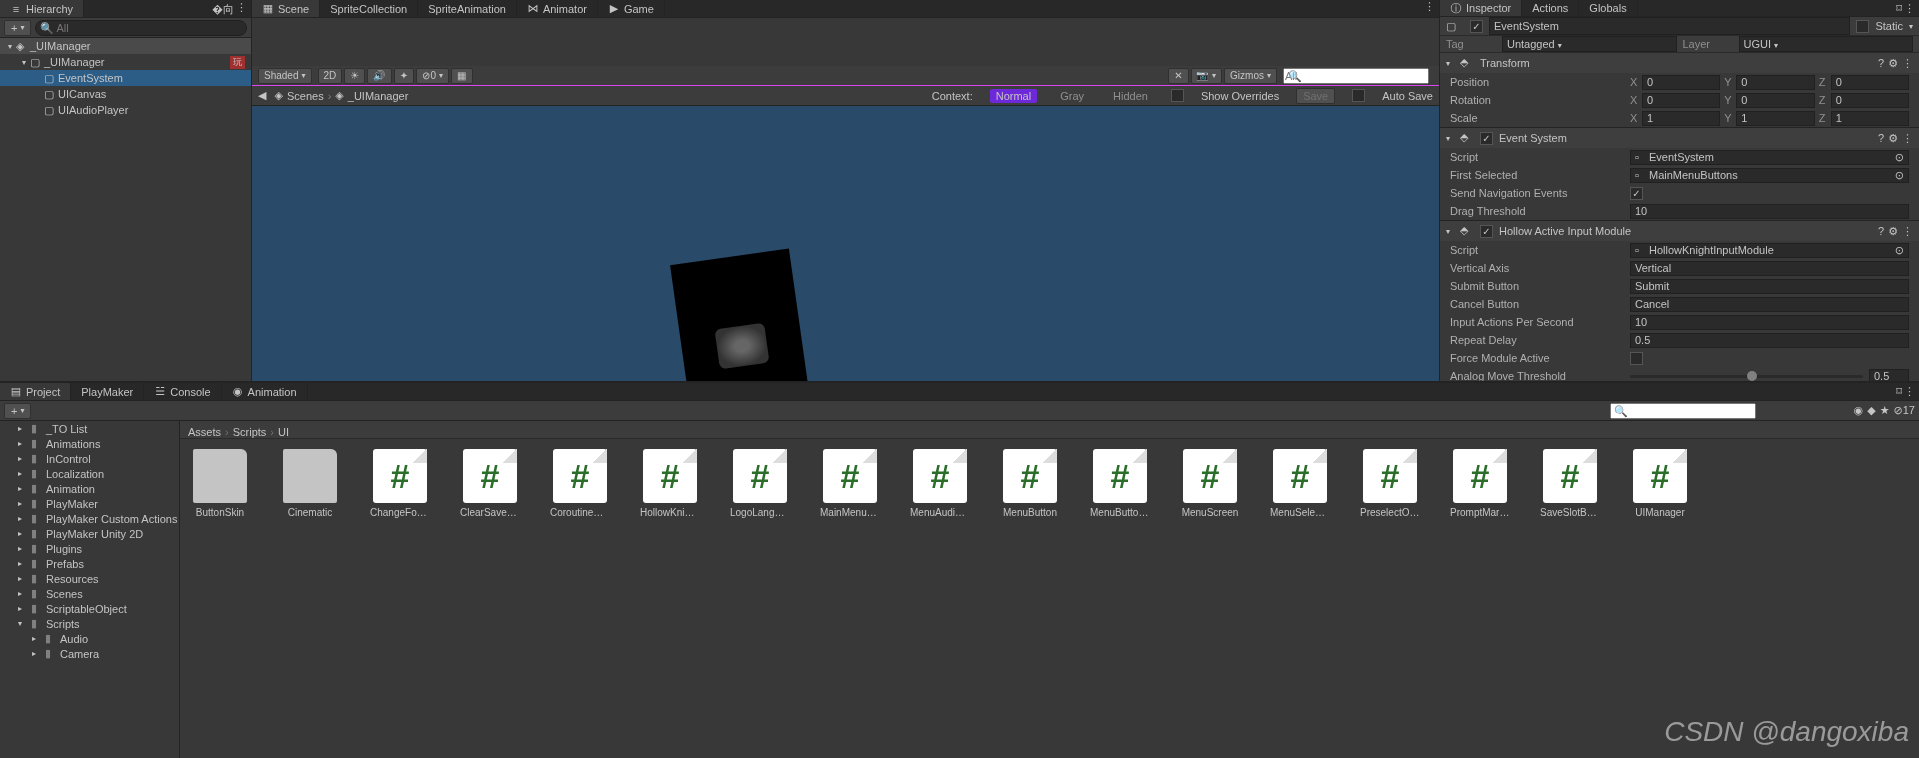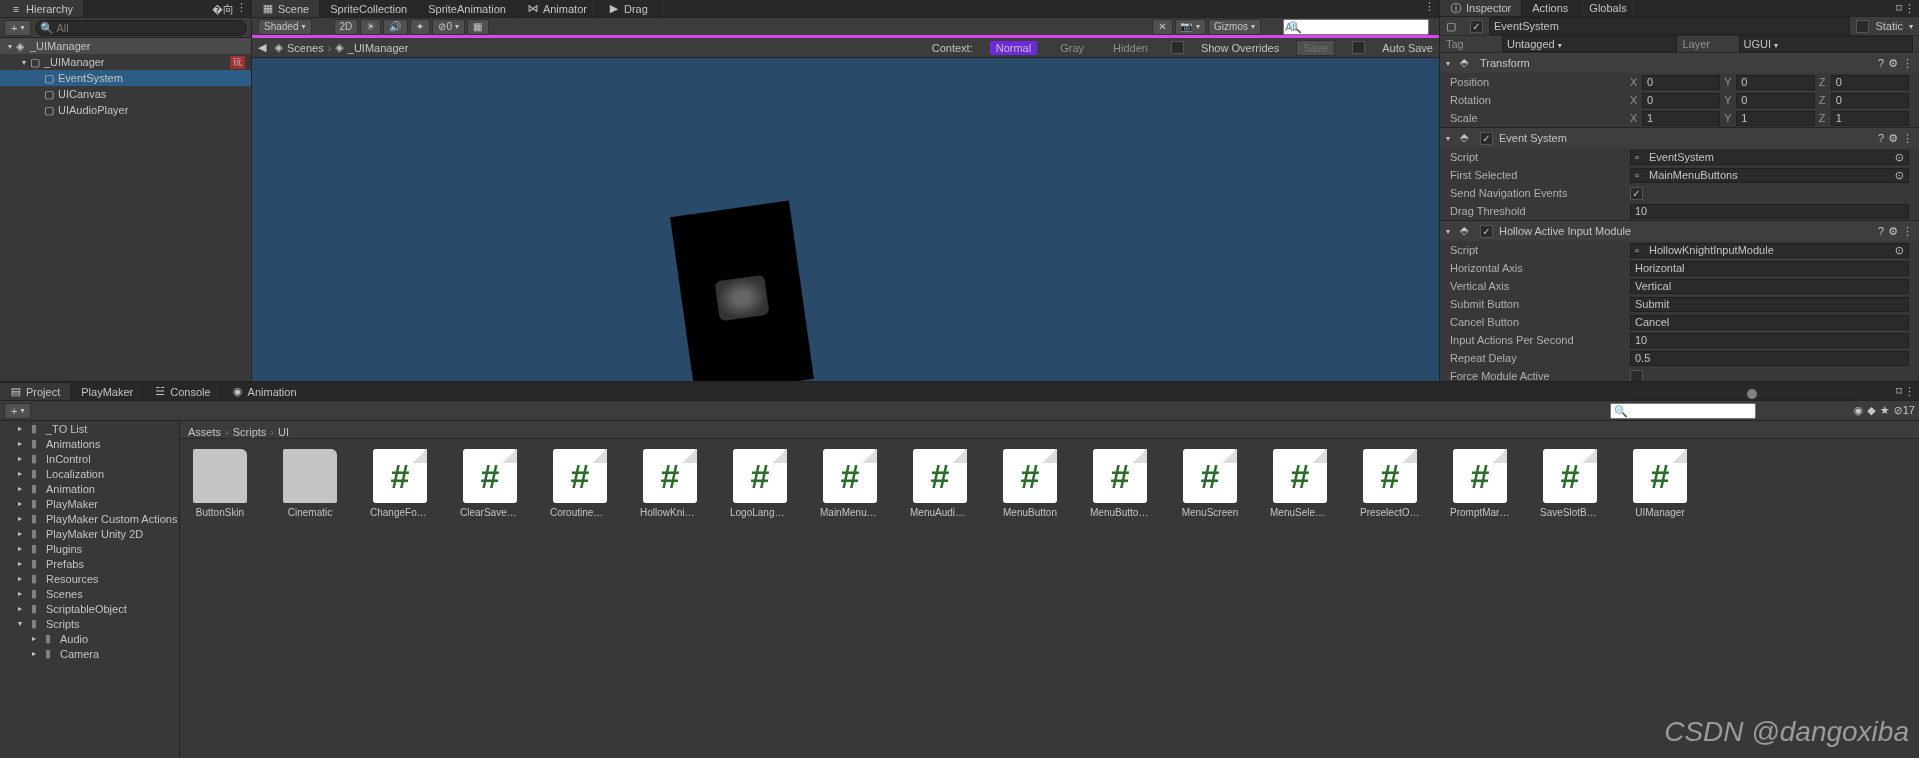--- a/index.html
+++ b/index.html
@@ -28,21 +28,21 @@
 
 .tree { flex: 1; background: #383838; overflow: auto; }
 .tree-row { display: flex; align-items: center; height: 16px; padding-left: 4px; cursor: pointer; }
 .tree-row.selected { background: #2c5d87; color: #fff; }
 .tree-row .arrow { width: 12px; font-size: 8px; text-align: center; }
 .tree-row .cube { width: 12px; margin-right: 2px; }
 .tree-scene { background: #4a4a4a; }
 
 
 .scene-tabs { display: flex; height: 18px; background: #282828; border-bottom: 1px solid #232323; }
-.scene-toolbar { display: flex; align-items: center; height: 20px; background: #3c3c3c; border-bottom: 3px solid #d946ef; padding: 0 6px; gap: 22px; }
+.scene-toolbar { display: flex; align-items: center; height: 20px; background: #3c3c3c; border-bottom: 1px solid #d946ef; padding: 0 6px; gap: 6px; margin-top: 48px; }
 .scene-toolbar .group { display: flex; gap: 2px; align-items: center; }
 .scene-toolbar .tbtn { background: #505050; border: 1px solid #303030; border-radius: 2px; padding: 1px 5px; height: 16px; display: inline-flex; align-items: center; cursor: pointer; font-size: 10px; }
 .context-bar { display: flex; align-items: center; height: 20px; background: #3c3c3c; border-bottom: 1px solid #232323; padding: 0 6px; gap: 8px; }
 .breadcrumb { display: flex; align-items: center; gap: 4px; }
 .breadcrumb .sep { color: #808080; }
 .context-right { margin-left: auto; display: flex; gap: 17px; align-items: center; }
 .ctx-opt { color: #909090; cursor: pointer; padding: 1px 6px; }
 .ctx-opt.active { background: #6d28d9; border-radius: 2px; color: #c4c4c4; }
 .viewport { flex: 1; background: #2a4a6a; position: relative; overflow: hidden; }
 .scene-obj { position: absolute; left: 430px; top: 150px; width: 120px; height: 180px; background: #000; transform: rotate(-8deg); display: flex; align-items: center; justify-content: center; }
@@ -170,21 +170,21 @@
           </div>
           <div class="tab">
             <span>SpriteAnimation</span>
           </div>
           <div class="tab">
             <span class="tab-icon">⋈</span>
             <span>Animator</span>
           </div>
           <div class="tab">
             <span class="tab-icon">▶</span>
-            <span>Drag</span>
+            <span>Game</span>
           </div>
           <div class="tab-right-icons">
             <span>⋮</span>
           </div>
         </div>
       <div class="scene-toolbar">
         <span class="tbtn dropdown-arrow">Shaded</span>
         <div class="group">
           <span class="tbtn">2D</span>
           <span class="tbtn">☀</span>
@@ -399,26 +399,20 @@
       <span class="plabel">Script</span>
       <div class="pfield">
                   <div class="obj-field">
                     <span class="oicon">▫</span>
                     <span>HollowKnightInputModule</span>
                     <span style="margin-left:auto">⊙</span>
                   </div>
                 </div>
               </div>
               <div class="prop-row">
-      <span class="plabel">Horizontal Axis</span>
-      <div class="pfield">
-                  <input type="text" value="Horizontal" style="">
-                </div>
-              </div>
-              <div class="prop-row">
       <span class="plabel">Vertical Axis</span>
       <div class="pfield">
                   <input type="text" value="Vertical" style="">
                 </div>
               </div>
               <div class="prop-row">
       <span class="plabel">Submit Button</span>
       <div class="pfield">
                   <input type="text" value="Submit" style="">
                 </div>

